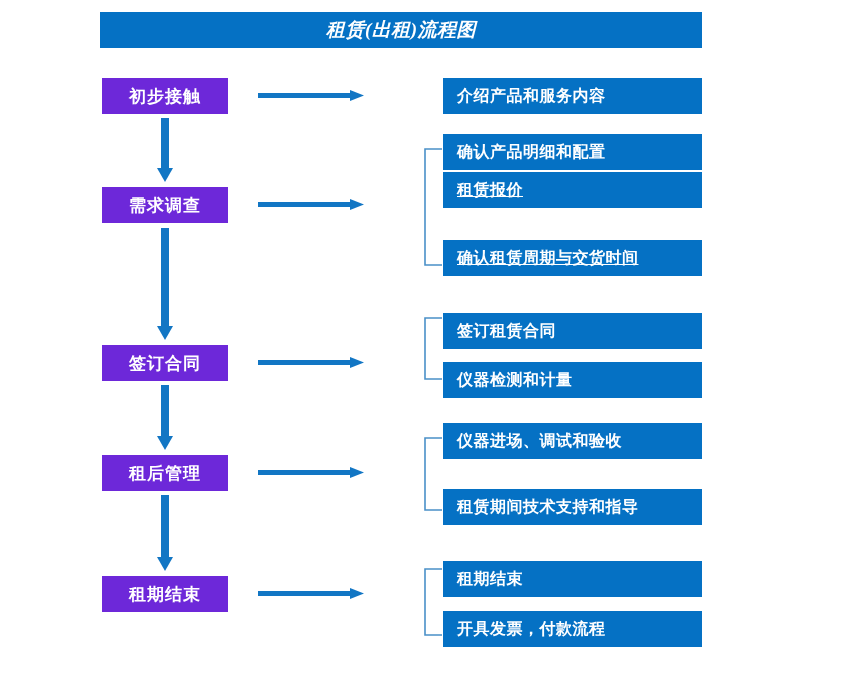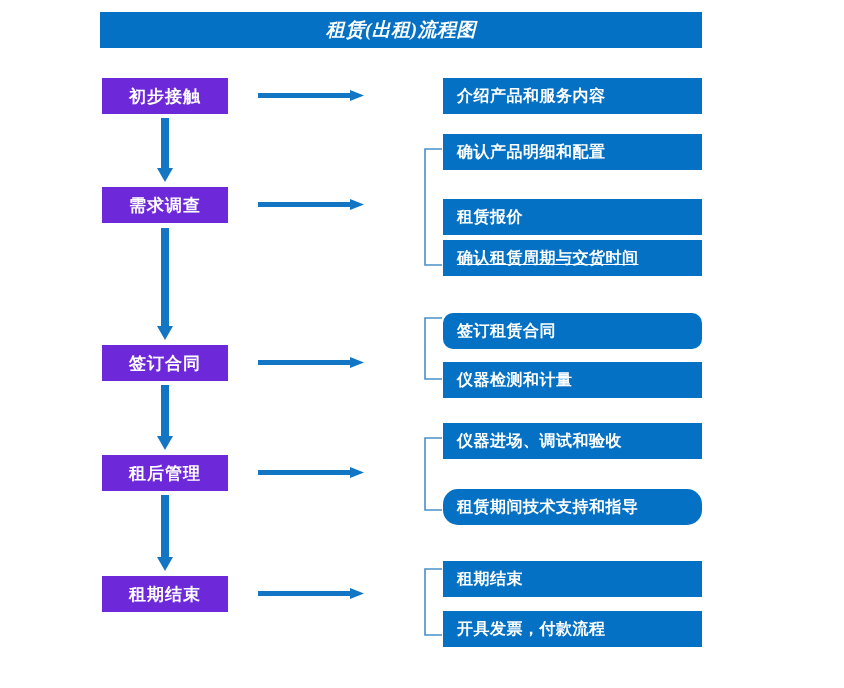--- a/index.html
+++ b/index.html
@@ -172,22 +172,22 @@
     </svg>
   </div>
   <div class="bracket" style="left:423px; top:568px; height:68px;">
     <svg width="20" height="68" viewBox="0 0 20 68">
       <path d="M19 1 L2 1 L2 67 L19 67" fill="none" stroke="#4a90c8" stroke-width="1.6"></path>
     </svg>
   </div>
 
   <div class="detail-box" style="top:78px;">介绍产品和服务内容</div>
   <div class="detail-box" style="top:134px;">确认产品明细和配置</div>
-  <div class="detail-box" style="top:199px;">租赁报价</div>
+  <div class="detail-box" style="top:172px;text-decoration:underline;">租赁报价</div>
   <div class="detail-box" style="top:240px;text-decoration:underline;">确认租赁周期与交货时间</div>
-  <div class="detail-box" style="top:313px;border-radius:10px;">签订租赁合同</div>
+  <div class="detail-box" style="top:313px;">签订租赁合同</div>
   <div class="detail-box" style="top:362px;">仪器检测和计量</div>
   <div class="detail-box" style="top:423px;">仪器进场、调试和验收</div>
-  <div class="detail-box" style="top:489px;border-radius:15px;">租赁期间技术支持和指导</div>
+  <div class="detail-box" style="top:489px;">租赁期间技术支持和指导</div>
   <div class="detail-box" style="top:561px;">租期结束</div>
   <div class="detail-box" style="top:611px;">开具发票，付款流程</div>
 
 </div>
 
 </body></html>

